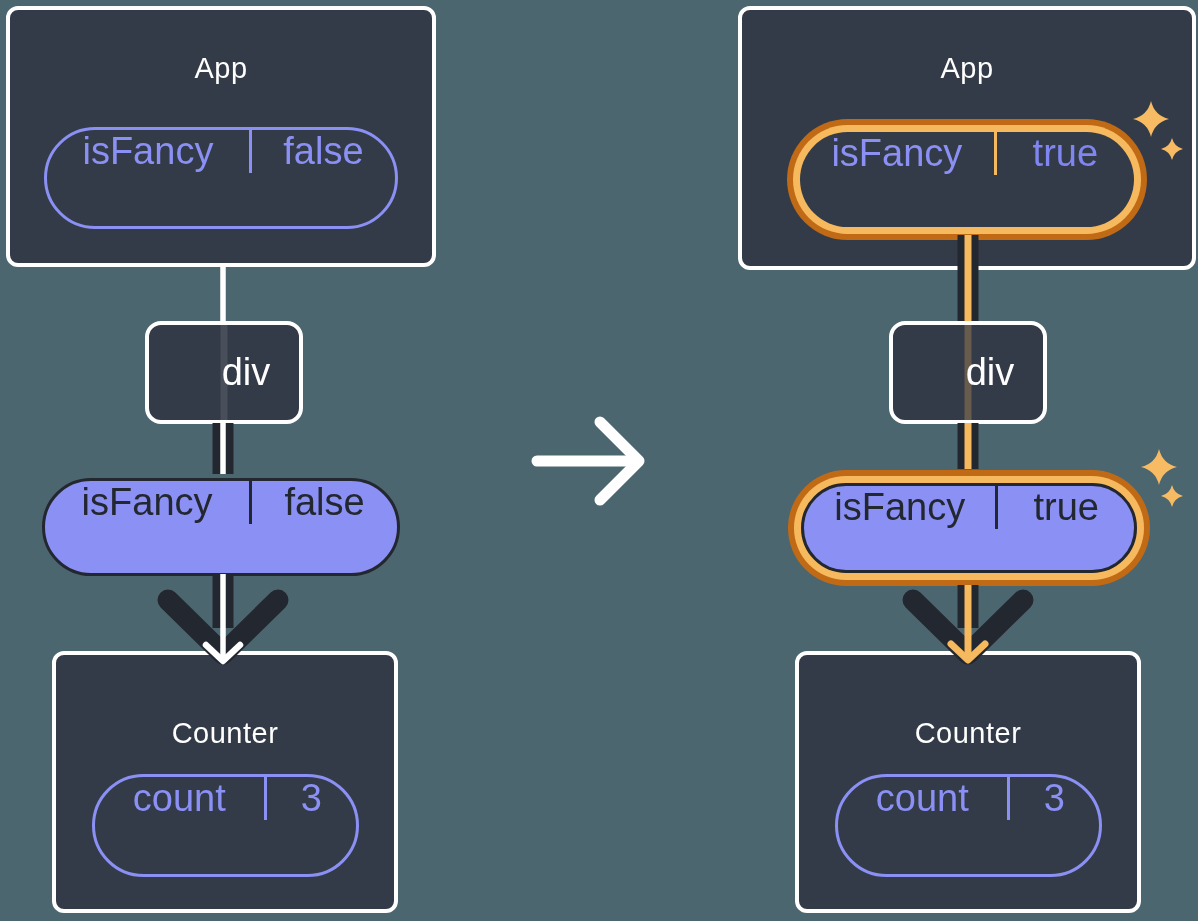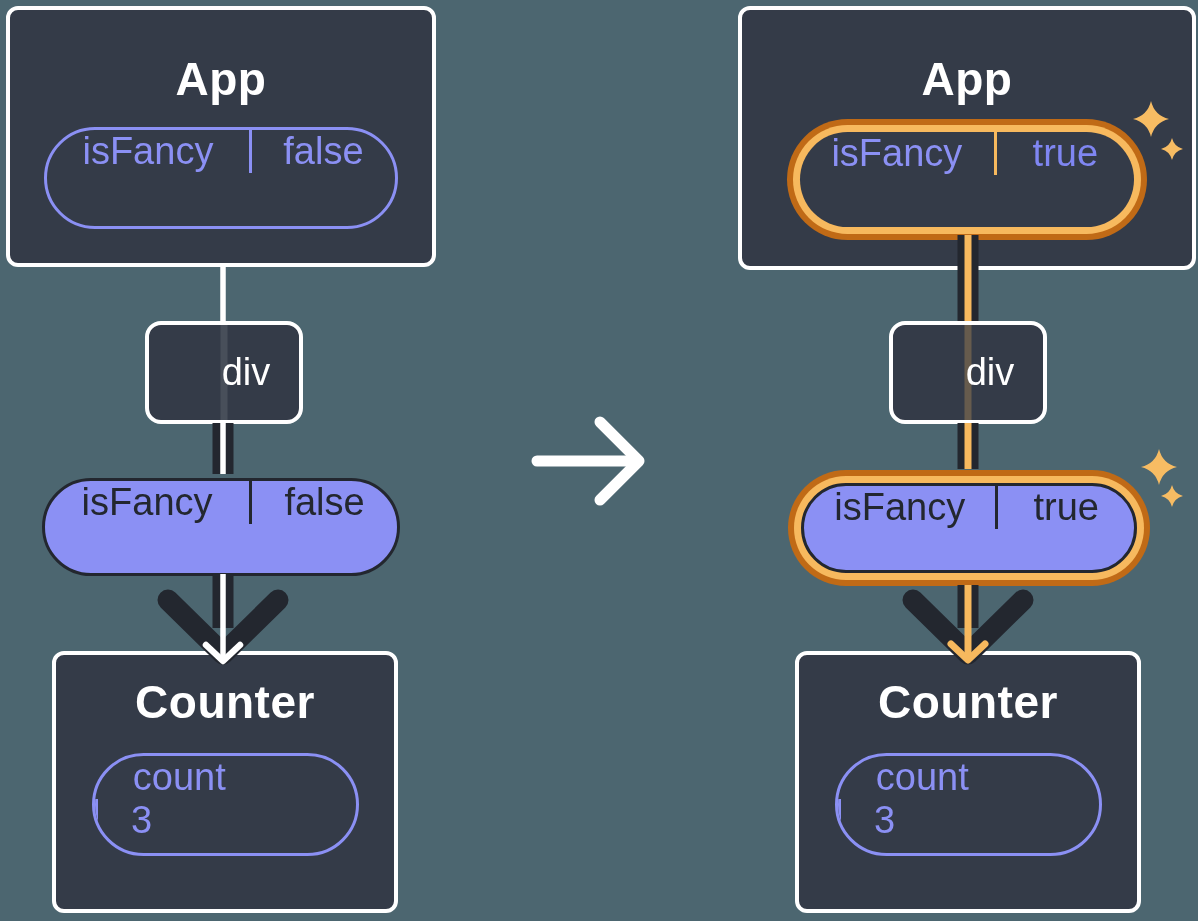--- a/index.html
+++ b/index.html
@@ -24,31 +24,31 @@
 
   
   .box{
     position:absolute;
     background:var(--box);
     border:4px solid var(--white);
     border-radius:12px;
   }
   .box .title{
     color:var(--white);
-    font-size:46px;
-    font-weight:700;
+    font-size:29px;
+    font-weight:400;
     text-align:center;
     letter-spacing:.5px;
   }
   .app-l{left:6px;top:6px;width:430px;height:261px;}
   .app-r{left:738px;top:6px;width:458px;height:264px;}
   .app-l .title,.app-r .title{margin-top:42px;}
   .counter-l{left:52px;top:651px;width:346px;height:262px;}
   .counter-r{left:795px;top:651px;width:346px;height:262px;}
-  .counter-l .title,.counter-r .title{margin-top:20px;}
+  .counter-l .title,.counter-r .title{margin-top:62px;}
   .divbox{
     width:158px;height:103px;border-radius:16px;
     display:flex;align-items:center;justify-content:center;
   }
   .div-l{left:145px;top:321px;}
   .div-r{left:889px;top:321px;}
   .divbox .label{color:var(--white);font-size:38px;font-weight:500;position:relative;z-index:2;margin-left:44px;}
   .stripe{
     position:absolute;left:50%;top:0;bottom:0;width:7px;
     transform:translateX(-50%);z-index:1;
@@ -90,21 +90,21 @@
     background:var(--box);
     color:var(--purple);
     height:100%;
   }
   .pill.on-dark .seg.value{border-left:3px solid var(--orange-light);}
 
   .bold-val{font-weight:400;}
   .pill.on-dark .bold-val{color:var(--purple-bold);}
 
   .app-pill-l{position:absolute;left:34px;right:34px;top:117px;height:102px;}
-  .counter-pill{width:267px;height:103px;margin:24px auto 0;flex-direction:column;}
+  .counter-pill{width:267px;height:103px;margin:24px auto 0;}
   .prop-pill-l{position:absolute;left:42px;top:478px;width:358px;height:98px;z-index:2;}
 
   
   .ring-outer{
     background:var(--orange-dark);
     border-radius:999px;
     padding:6px;
   }
   .ring-inner{
     background:var(--orange-light);

